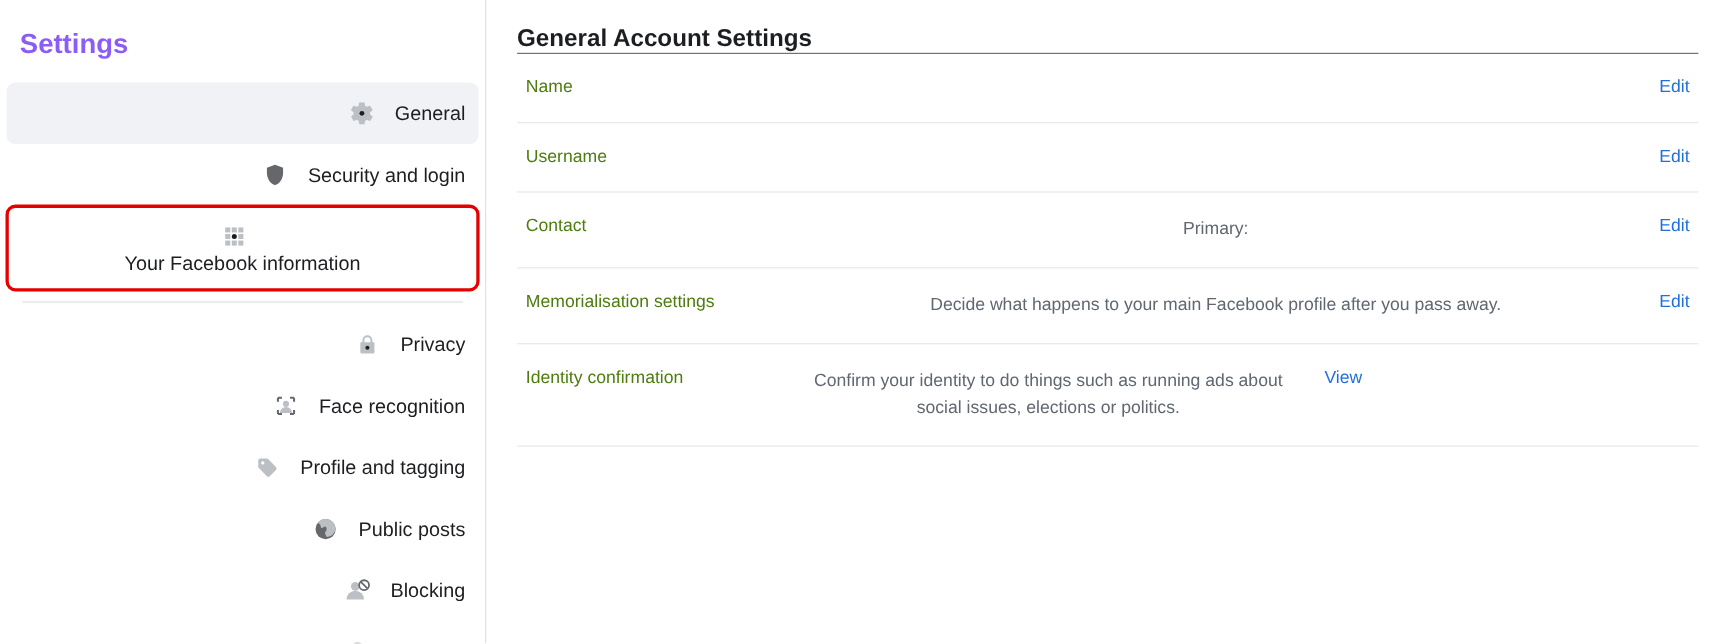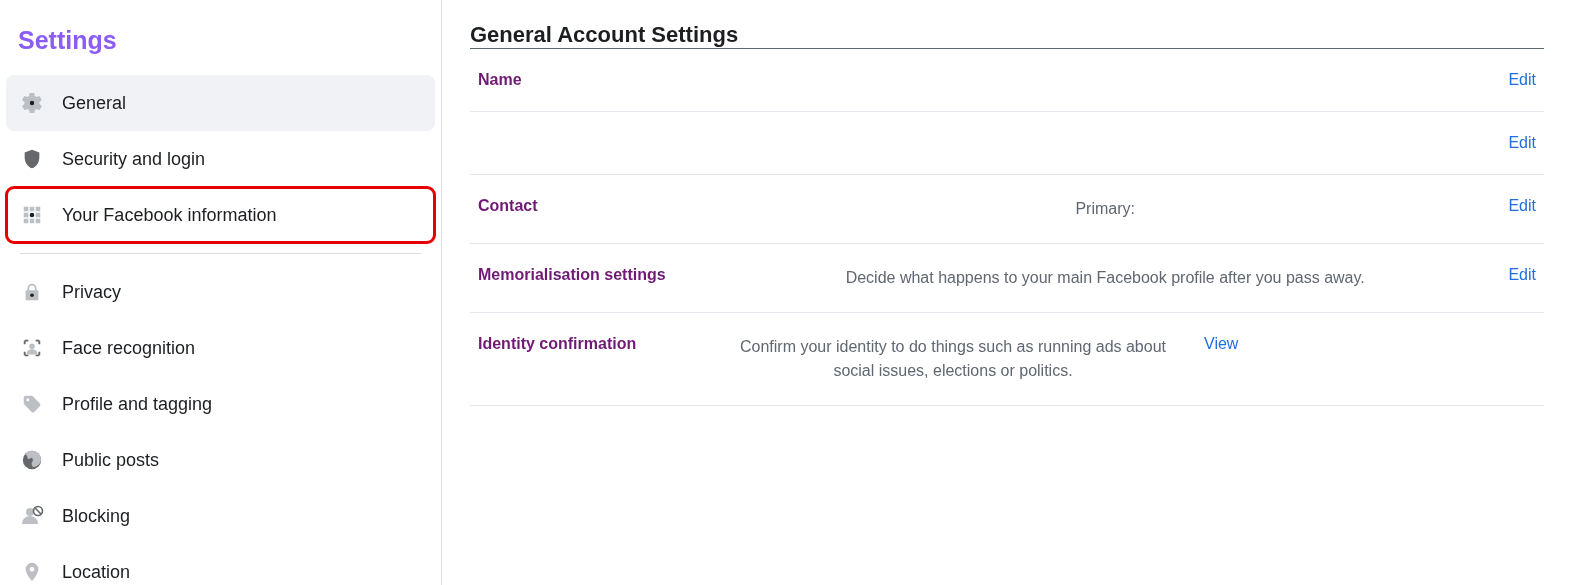--- a/index.html
+++ b/index.html
@@ -28,27 +28,29 @@
     }
     .sidebar-item {
       display: flex;
       align-items: center;
       padding: 14px 12px;
       border-radius: 8px;
       cursor: pointer;
       font-size: 18px;
       color: #1c1e21;
       position: relative;
+      justify-content: flex-end;
     }
     .sidebar-item.active {
       background: #f0f2f5;
     }
     .sidebar-item.highlighted {
       outline: 3px solid #e60000;
       outline-offset: -2px;
+      flex-direction: column;
     }
     .sidebar-icon {
       width: 28px;
       height: 28px;
       margin-right: 16px;
       display: flex;
       align-items: center;
       justify-content: center;
       flex-shrink: 0;
     }
@@ -72,22 +74,22 @@
     }
     .setting-row {
       display: flex;
       align-items: flex-start;
       padding: 22px 8px;
       border-bottom: 1px solid #e4e6eb;
     }
     .setting-label {
       width: 240px;
       font-size: 16px;
-      font-weight: 700;
-      color: #701a75;
+      font-weight: 400;
+      color: #4d7c0f;
       flex-shrink: 0;
     }
     .setting-desc {
       flex: 1;
       font-size: 16px;
       color: #606770;
       line-height: 1.5;
       text-align: center;
     }
     .setting-action {
@@ -213,20 +215,21 @@
   <h2 class="main-title">General Account Settings</h2>
   <div class="settings-table">
 
     <div class="setting-row">
       <div class="setting-label">Name</div>
       <div class="setting-desc"></div>
       <a class="setting-action">Edit</a>
     </div>
 
     <div class="setting-row">
+      <div class="setting-label">Username</div>
       <div class="setting-desc"></div>
       <a class="setting-action">Edit</a>
     </div>
 
     <div class="setting-row">
       <div class="setting-label">Contact</div>
       <div class="setting-desc">Primary:</div>
       <a class="setting-action">Edit</a>
     </div>
 

